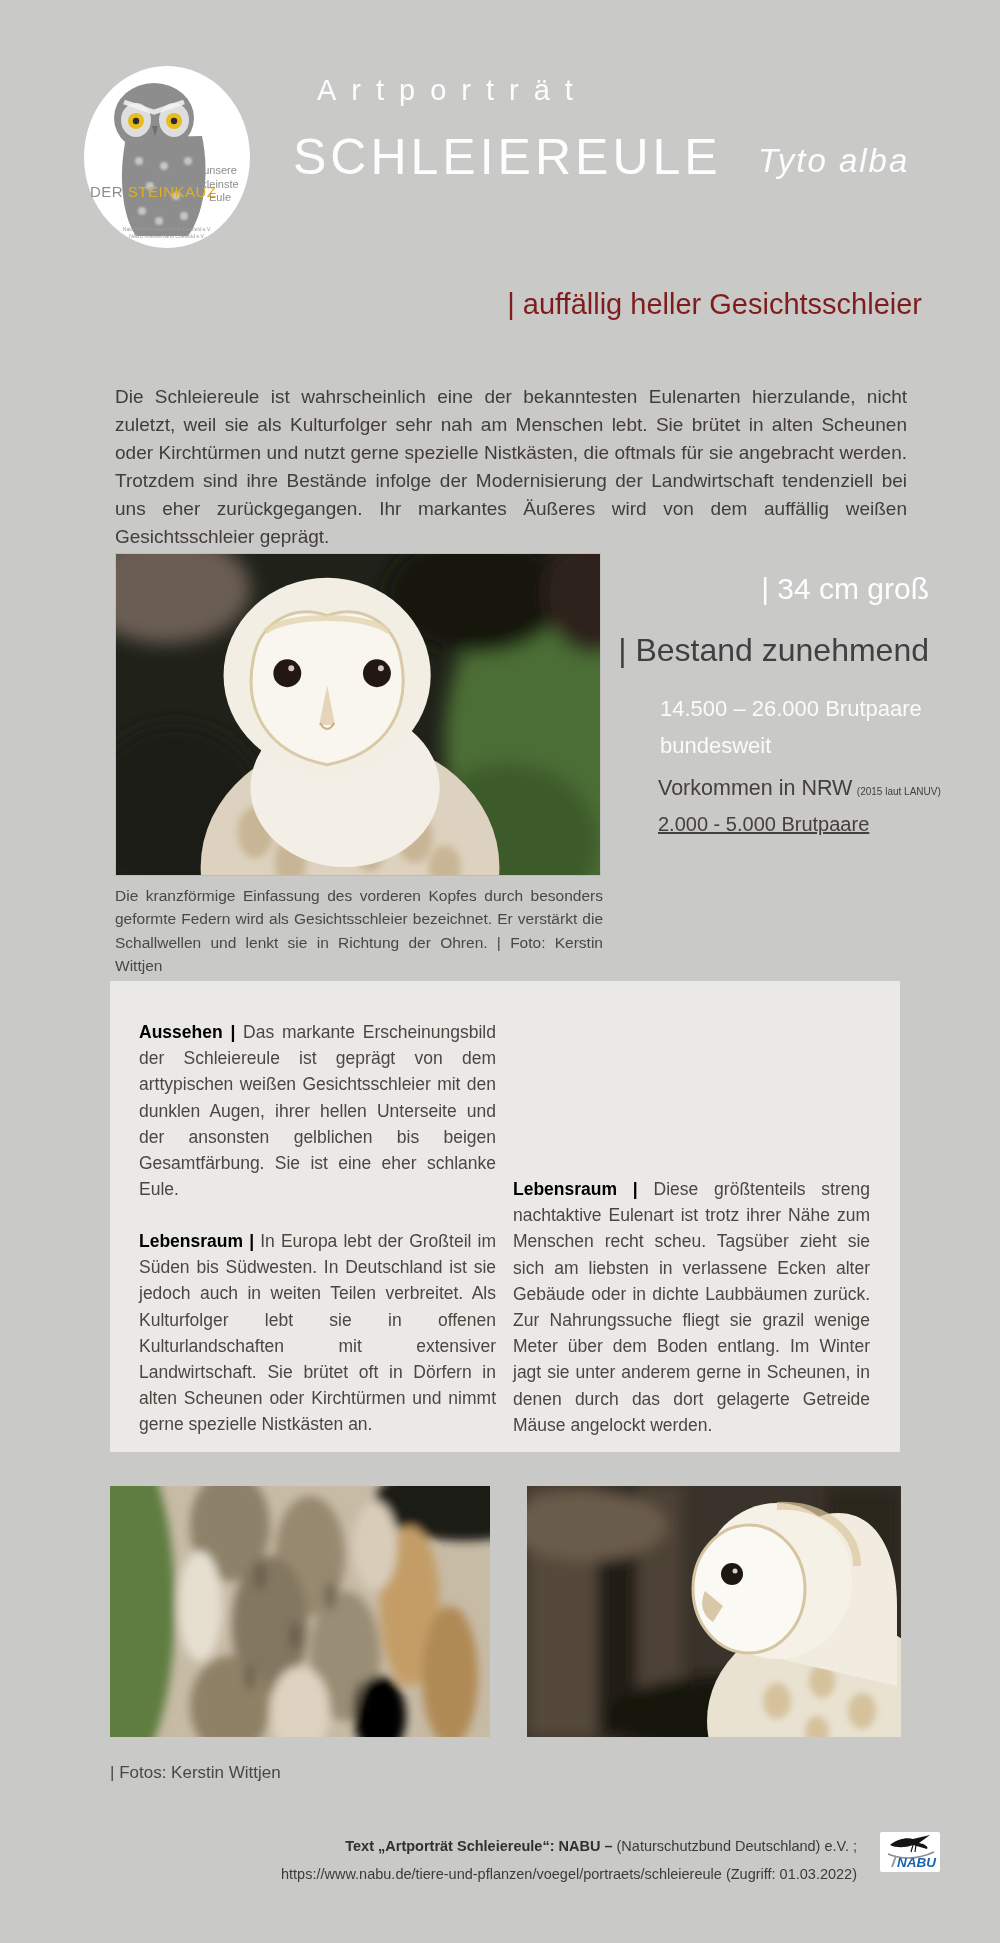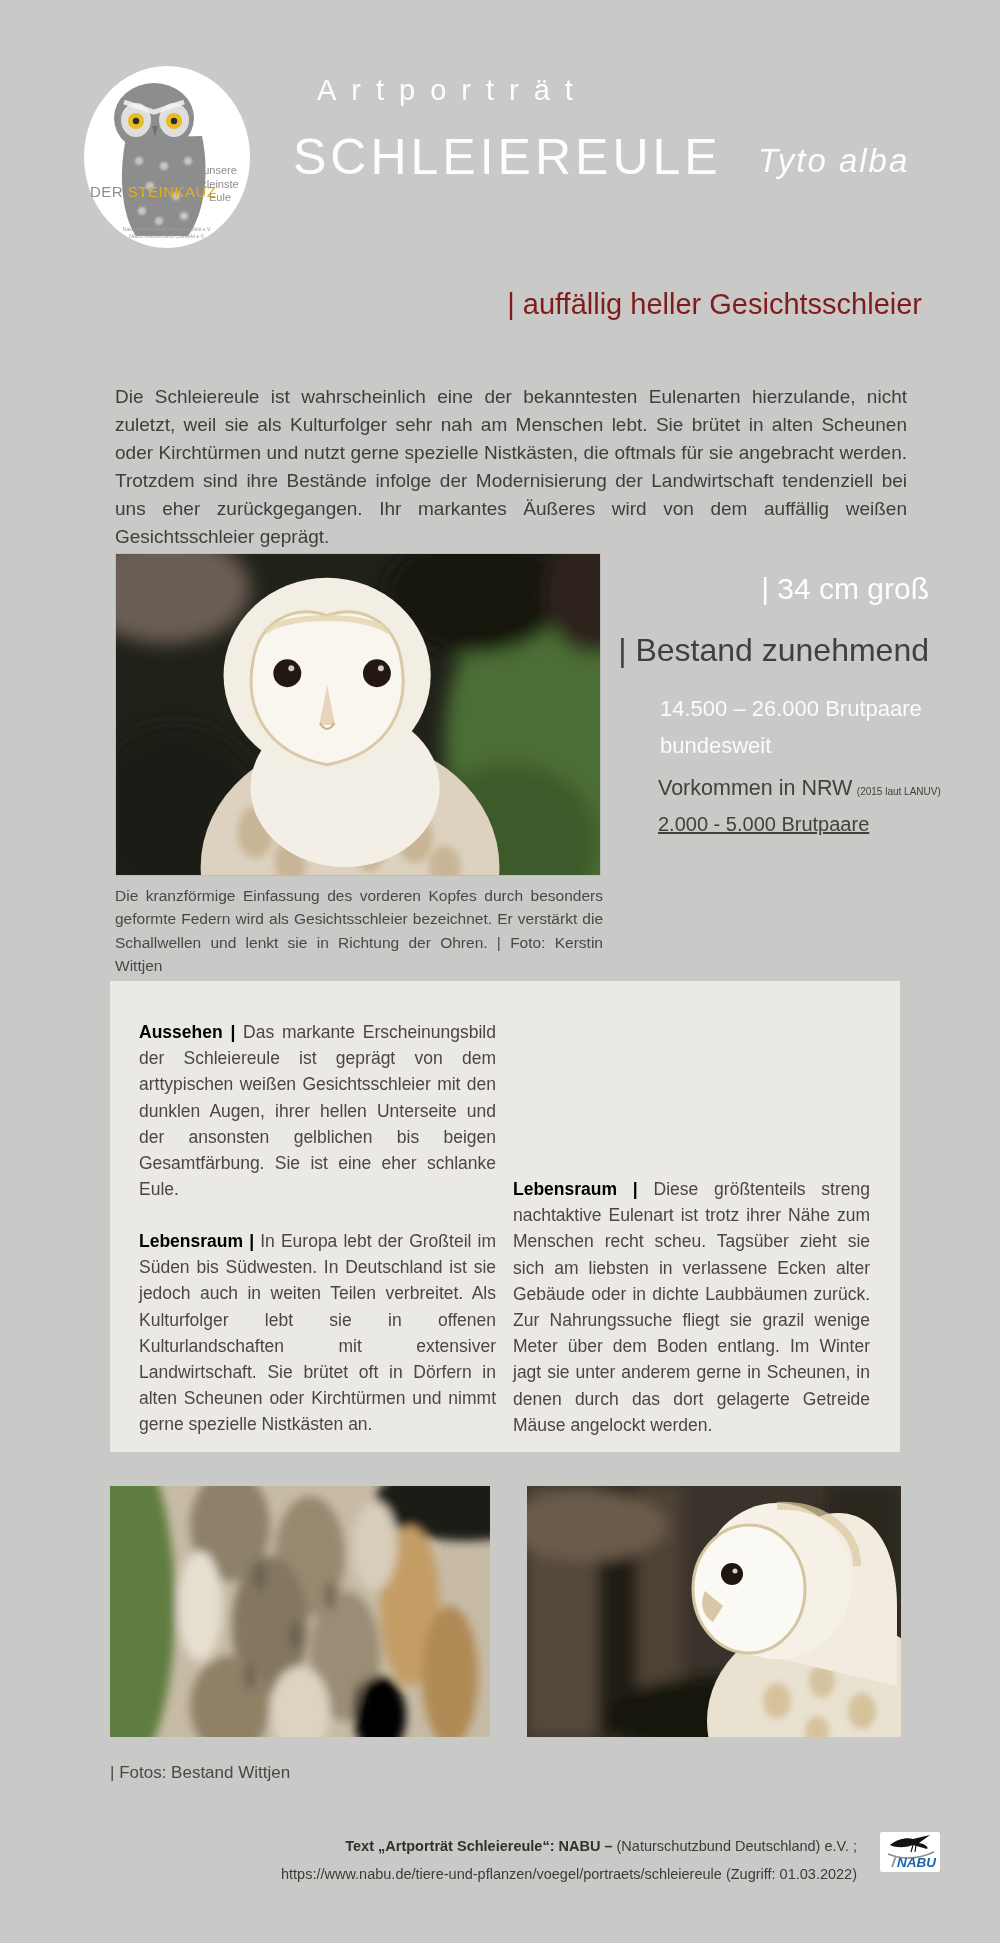--- a/index.html
+++ b/index.html
@@ -270,21 +270,21 @@
       <ellipse cx="250" cy="95" rx="75" ry="78" fill="#f5f1e6"></ellipse>
       <path d="M250,20 C290,18 330,40 330,80" stroke="#dcc89e" stroke-width="8" fill="none" opacity="0.7"></path>
 
       <ellipse cx="222" cy="103" rx="56" ry="64" fill="#fbf9f3" stroke="#d6c5a2" stroke-width="3"></ellipse>
       <circle cx="205" cy="88" r="11" fill="#1e1611"></circle>
       <circle cx="208" cy="85" r="2.5" fill="#d8d2c6"></circle>
       <path d="M178,105 C172,118 176,130 186,136 L196,120 Z" fill="#d9c7a8"></path>
     </svg>
   </div>
 
-  <div class="abs" id="fotos-credit">| Fotos: Bestand Wittjen</div>
+  <div class="abs" id="fotos-credit">| Fotos: Kerstin Wittjen</div>
 
   <div class="abs" id="footer-credit">
     <div>
       <b>Text „Artporträt Schleiereule“: NABU –</b><span> (Naturschutzbund Deutschland) e.V. ;</span>
     </div>
     <div>https://www.nabu.de/tiere-und-pflanzen/voegel/portraets/schleiereule (Zugriff: 01.03.2022)</div>
   </div>
 
   <div class="abs" id="nabu-logo">
     <svg viewBox="0 0 60 40" aria-hidden="true">

